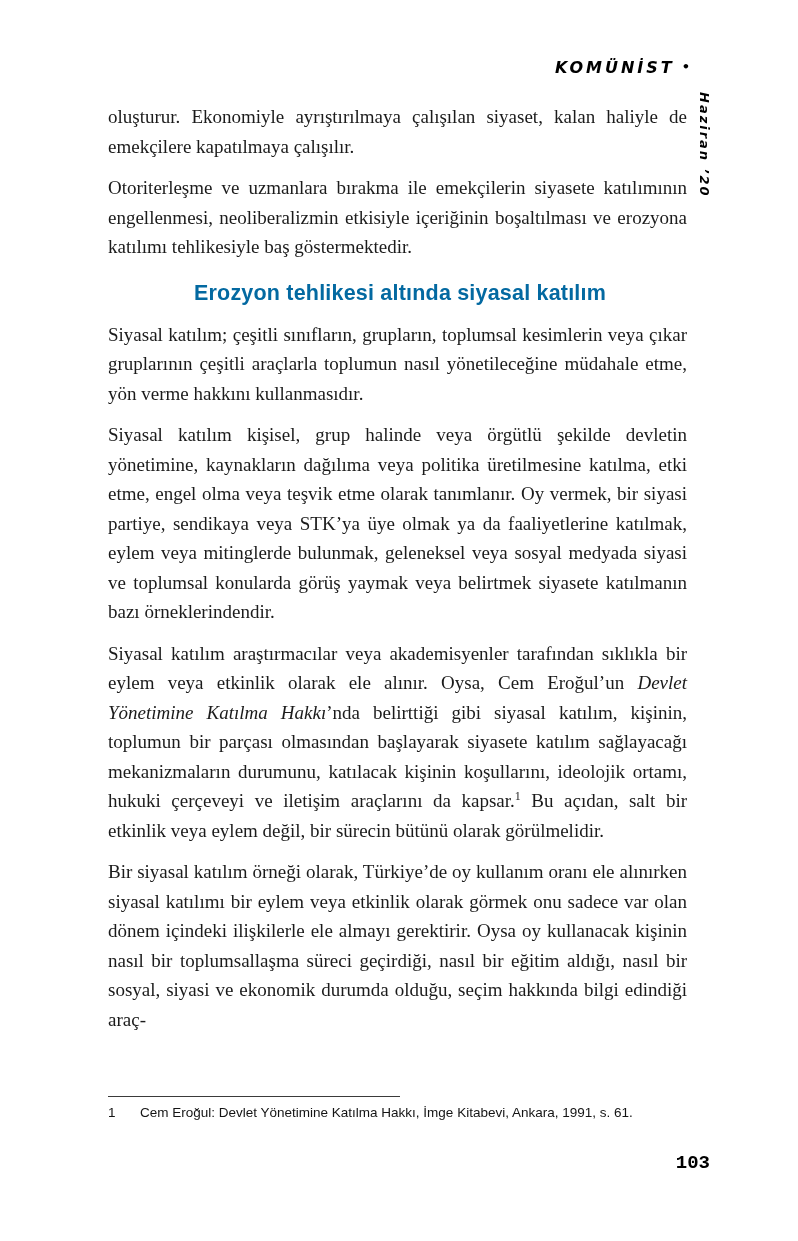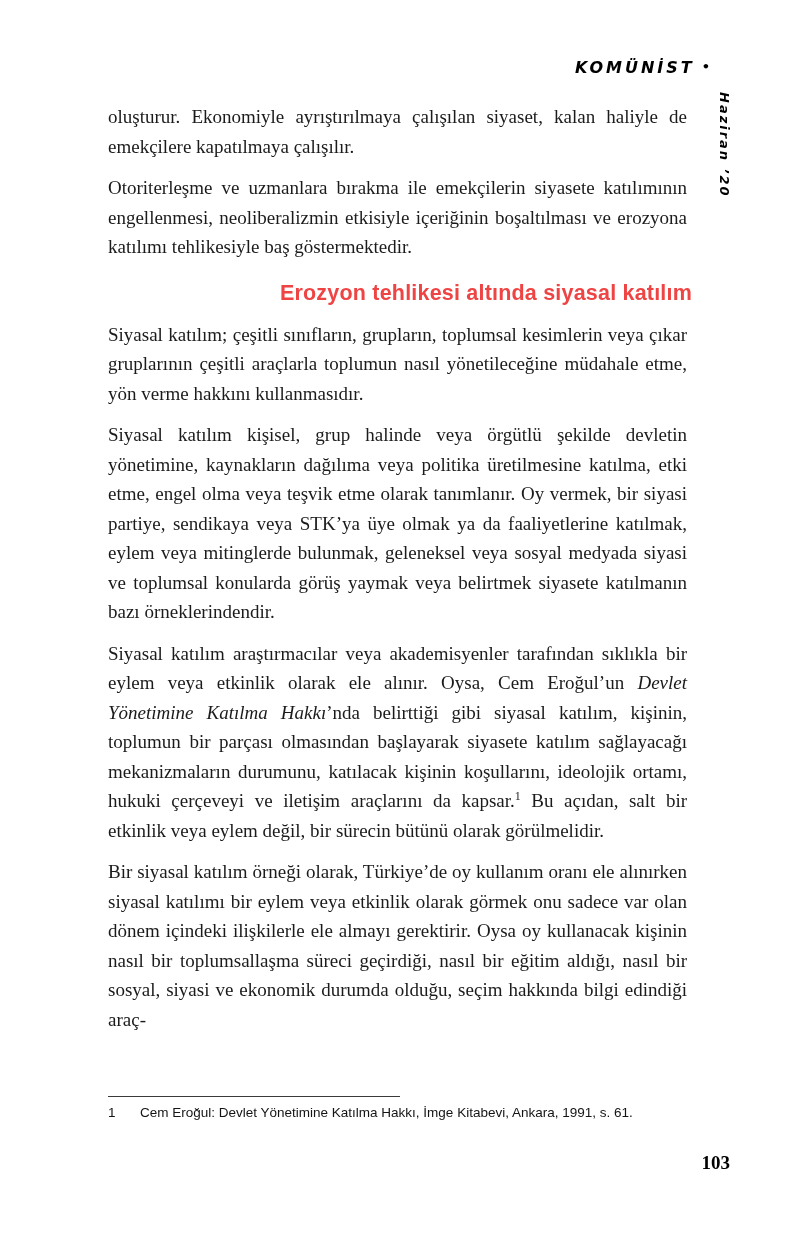--- a/index.html
+++ b/index.html
@@ -8,21 +8,20 @@
     background: #ffffff;
   }
   .page {
     position: relative;
     width: 760px;
     height: 1241px;
     background: #ffffff;
     color: #1b1b1b;
     font-family: "Liberation Serif", serif;
     overflow: hidden;
-    padding-left: 20px;
   }
   
   .masthead {
     position: absolute;
     top: 58px;
     right: 70px;
     font-family: "DejaVu Sans", sans-serif;
     font-style: italic;
     font-weight: bold;
     font-size: 16px;
@@ -65,22 +64,22 @@
   p.body-para {
     margin: 0 5px 12px 0;
     text-align: justify;
   }
   h2.section-heading {
     font-family: "Liberation Sans", sans-serif;
     font-weight: 700;
     font-size: 21.5px;
     line-height: 27px;
     margin: 18px 0 13px 0;
-    text-align: right;
-    color: #ef4444;
+    text-align: center;
+    color: #0369a1;
     letter-spacing: 0.2px;
   }
   em.book-title {
     font-style: italic;
   }
   sup.footnote-ref {
     font-size: 12px;
     line-height: 0;
   }
   
@@ -109,21 +108,21 @@
     flex: none;
   }
   .footnote-text {
     flex: 1;
   }
   
   .page-number {
     position: absolute;
     top: 1152px;
     right: 50px;
-    font-family: Liberation Serif, serif;
+    font-family: Liberation Mono, monospace;
     font-weight: bold;
     font-size: 19px;
     color: #000;
   }
 </style>
 </head>
 <body>
 
 <div class="page">
 

